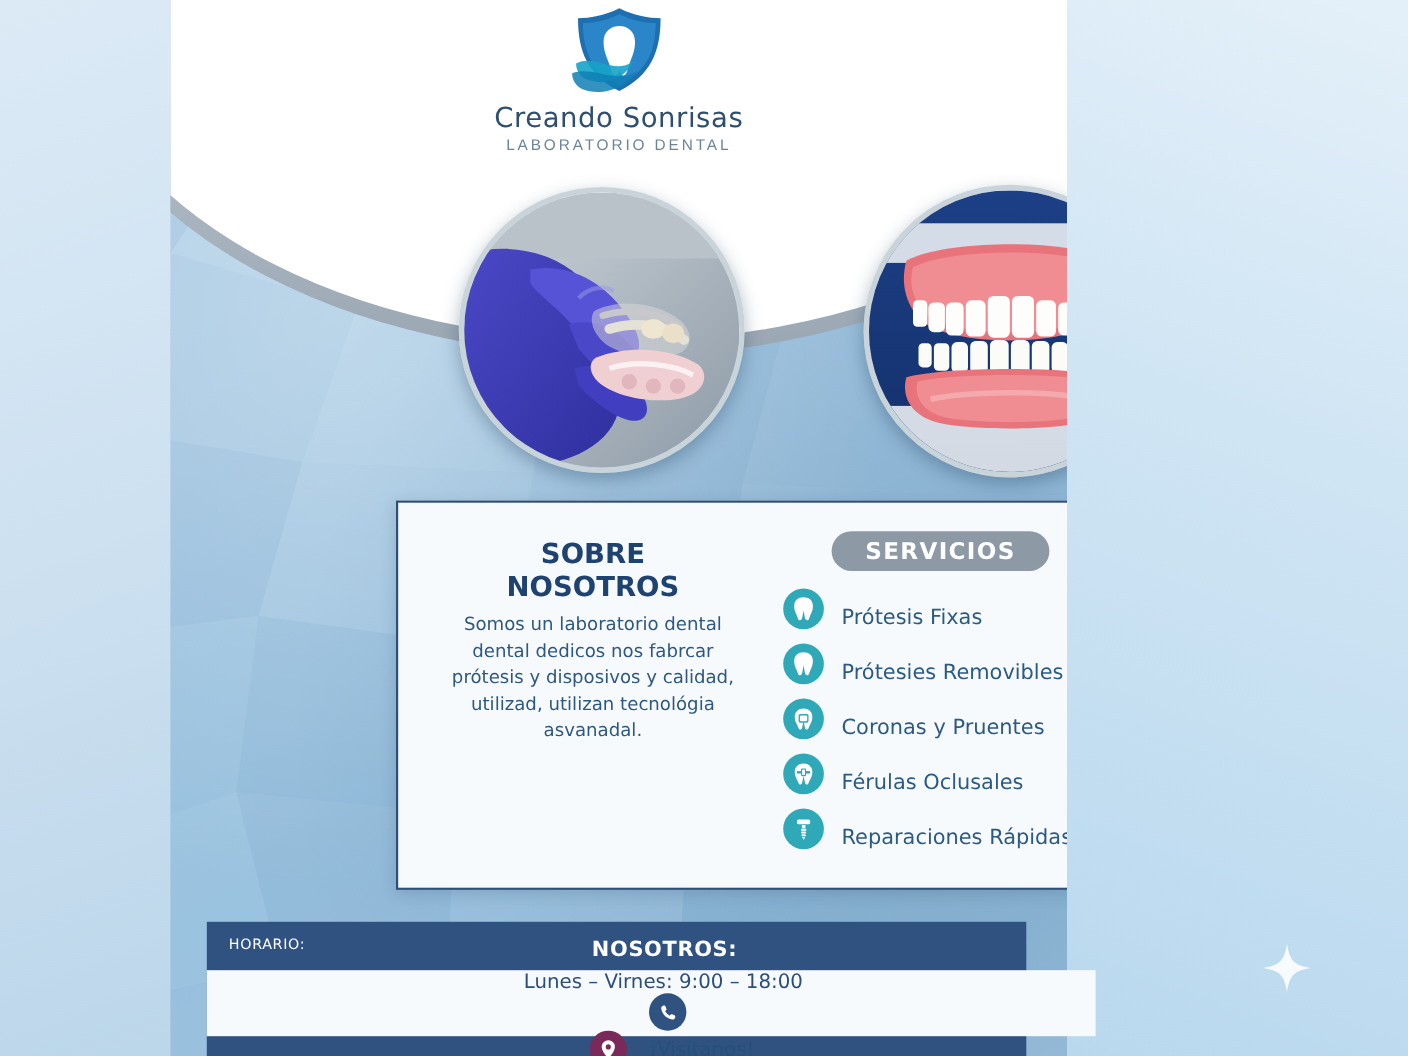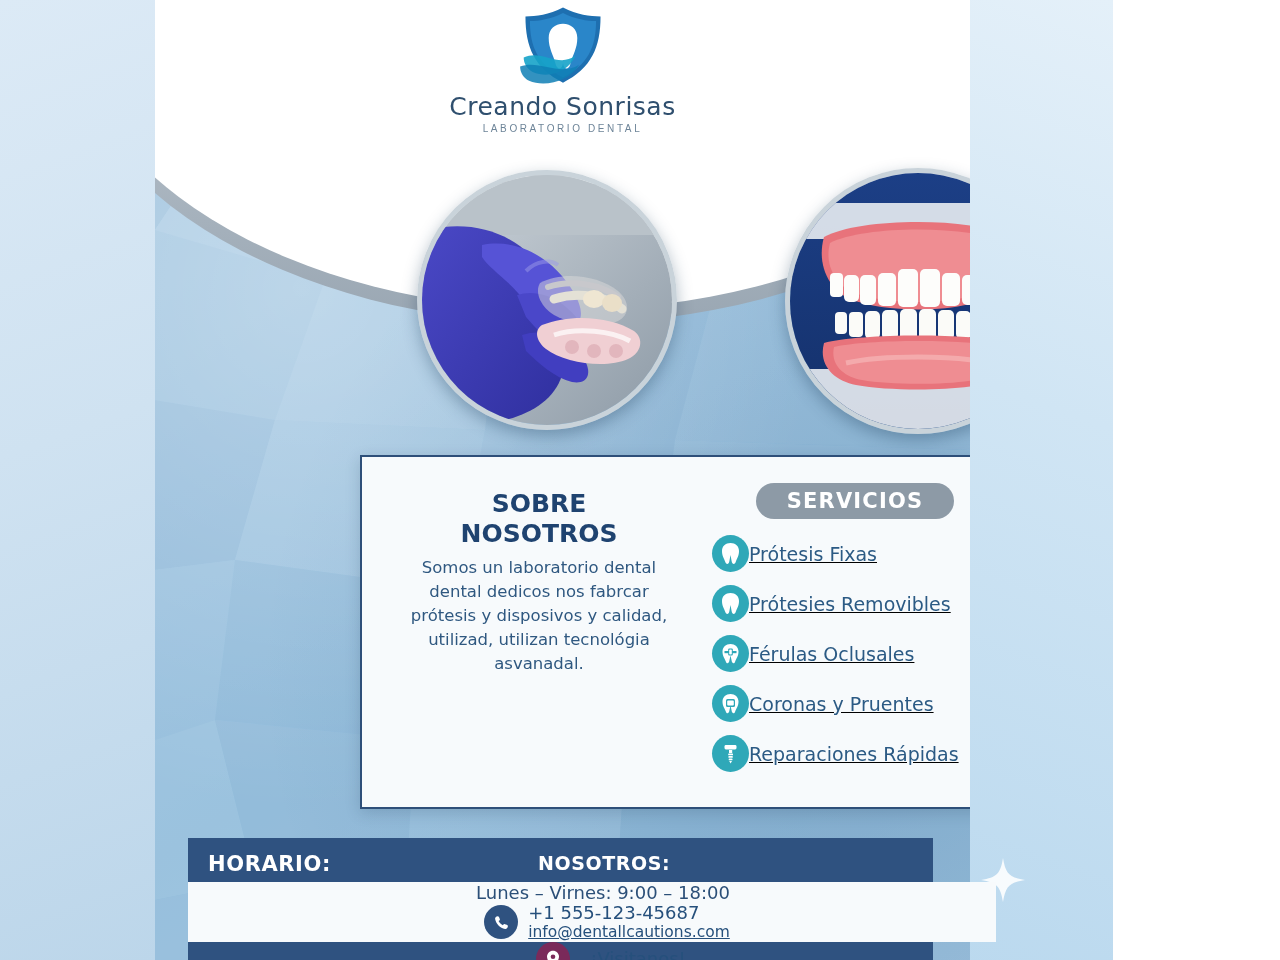--- a/index.html
+++ b/index.html
@@ -6,21 +6,21 @@
     margin: 0;
     padding: 0;
     width: 1280px;
     height: 960px;
     overflow: hidden;
     font-family: "Liberation Sans", sans-serif;
   }
 
   #stage {
     position: relative;
-    width: 1113px;
+    width: 1280px;
     height: 960px;
     background: #a3a3a3;
     overflow: hidden;
   }
 
   
   .bg-outer {
     position: absolute;
     inset: 0;
     background: linear-gradient(105deg, #d6e9f5 0%, #cfe4f3 28%, #bcd9ee 55%, #a9cde8 78%, #9fc7e4 100%);
@@ -101,21 +101,21 @@
   .logo-mark { width: 92px; height: 84px; }
   .logo-title {
     margin-top: 4px;
     font-size: 25px;
     letter-spacing: .5px;
     color: #2f4f6e;
     font-family: "DejaVu Sans", sans-serif;
     font-weight: 400;
   }
   .logo-sub {
-    font-size: 10px;
+    font-size: 14px;
     letter-spacing: 2.6px;
     color: #6d8498;
     margin-top: 2px;
   }
 
   
   .photo {
     position: absolute;
     border-radius: 50%;
     overflow: hidden;
@@ -188,23 +188,23 @@
     justify-content: center;
     margin-left: 48px;
     font-family: "DejaVu Sans", sans-serif;
   }
   .svc-list {
     margin-top: 16px;
     padding-left: 4px;
   }
   .svc-item {
     display: flex;
-    align-items: center;
+    align-items: flex-end;
+    gap: 16px;
     margin-bottom: 13px;
-    text-decoration: underline;
   }
   .svc-icon {
     width: 37px;
     height: 37px;
     border-radius: 50%;
     background: #2fa8b8;
     display: flex;
     align-items: center;
     justify-content: center;
     flex: 0 0 auto;
@@ -229,22 +229,22 @@
     position: absolute;
     top: 14px;
     left: 0; right: 0;
     height: 32px;
   }
   .f-h1 {
     position: absolute;
     left: 20px;
     top: 0;
     color: #fff;
-    font-size: 21px;
-    font-weight: bold;
+    font-size: 13px;
+    font-weight: normal;
     letter-spacing: .6px;
     font-family: "DejaVu Sans", sans-serif;
   }
   .f-h2 {
     position: absolute;
     left: 350px;
     top: 0;
     color: #fff;
     font-size: 19px;
     font-weight: bold;
@@ -483,37 +483,37 @@
                   <path d="M10.5 1 C15.5 1 19 4 19 9 C19 14 17 16 15.5 20.5 C14.8 22.6 12 22.6 11.6 19 L10.5 13 L9.4 19 C9 22.6 6.2 22.6 5.5 20.5 C4 16 2 14 2 9 C2 4 5.5 1 10.5 1 Z" fill="#ffffff"></path>
                 </svg>
             </span>
             <span class="svc-label">Prótesies Removibles</span>
           </div>
 
           <div class="svc-item">
             <span class="svc-icon">
               <svg width="21" height="23" viewBox="0 0 21 23">
                 <path d="M10.5 2 C15 2 18.5 5 18.5 9.5 C18.5 14 16.5 16 15 20 C14.4 21.9 12 21.9 11.6 18.6 L10.5 13.5 L9.4 18.6 C9 21.9 6.6 21.9 6 20 C4.5 16 2.5 14 2.5 9.5 C2.5 5 6 2 10.5 2 Z" fill="#ffffff"></path>
+                <rect x="6" y="7" width="9" height="8" rx="1.5" fill="#2fa8b8"></rect>
+                <rect x="7.2" y="8.4" width="6.6" height="5.2" rx="1" fill="#ffffff"></rect>
+              </svg>
+            </span>
+            <span class="svc-label">Coronas y Pruentes</span>
+          </div>
+
+          <div class="svc-item">
+            <span class="svc-icon">
+              <svg width="21" height="23" viewBox="0 0 21 23">
+                <path d="M10.5 2 C15 2 18.5 5 18.5 9.5 C18.5 14 16.5 16 15 20 C14.4 21.9 12 21.9 11.6 18.6 L10.5 13.5 L9.4 18.6 C9 21.9 6.6 21.9 6 20 C4.5 16 2.5 14 2.5 9.5 C2.5 5 6 2 10.5 2 Z" fill="#ffffff"></path>
                 <rect x="4.5" y="9" width="12" height="2.2" fill="#2fa8b8"></rect>
                 <rect x="8.2" y="6.6" width="4.6" height="7" rx="1" fill="#2fa8b8"></rect>
                 <rect x="9.2" y="7.6" width="2.6" height="5" rx=".8" fill="#ffffff"></rect>
               </svg>
             </span>
             <span class="svc-label">Férulas Oclusales</span>
-          </div>
-
-          <div class="svc-item">
-            <span class="svc-icon">
-              <svg width="21" height="23" viewBox="0 0 21 23">
-                <path d="M10.5 2 C15 2 18.5 5 18.5 9.5 C18.5 14 16.5 16 15 20 C14.4 21.9 12 21.9 11.6 18.6 L10.5 13.5 L9.4 18.6 C9 21.9 6.6 21.9 6 20 C4.5 16 2.5 14 2.5 9.5 C2.5 5 6 2 10.5 2 Z" fill="#ffffff"></path>
-                <rect x="6" y="7" width="9" height="8" rx="1.5" fill="#2fa8b8"></rect>
-                <rect x="7.2" y="8.4" width="6.6" height="5.2" rx="1" fill="#ffffff"></rect>
-              </svg>
-            </span>
-            <span class="svc-label">Coronas y Pruentes</span>
           </div>
 
           <div class="svc-item">
             <span class="svc-icon">
               <svg width="21" height="23" viewBox="0 0 21 23">
                 <rect x="4.5" y="3" width="12" height="4.4" rx="1.4" fill="#ffffff"></rect>
                 <rect x="9" y="8" width="3.2" height="3" fill="#ffffff"></rect>
                 <rect x="8.2" y="11.5" width="4.8" height="1.8" rx=".6" fill="#ffffff"></rect>
                 <rect x="8.4" y="14" width="4.4" height="1.8" rx=".6" fill="#ffffff"></rect>
                 <rect x="8.7" y="16.5" width="3.8" height="1.8" rx=".6" fill="#ffffff"></rect>
@@ -537,24 +537,20 @@
 
   <div class="footer-white">
     <div class="fw-hours">Lunes – Virnes: 9:00 – 18:00</div>
 
     <div class="fw-phone-wrap">
       <span class="round-ico ico-phone">
         <svg width="17" height="17" viewBox="0 0 24 24">
             <path d="M6.6 3 C7.6 3 8.2 3.5 8.6 4.6 L9.6 7.1 C10 8.1 9.8 8.8 9 9.3 L7.9 10 C8.8 12 11.9 15.1 14 16 L14.7 14.9 C15.2 14.1 15.9 13.9 16.9 14.3 L19.4 15.3 C20.5 15.8 21 16.4 21 17.4 C21 19.7 19 21.4 17 21 C9.9 19.7 4.3 14.1 3 7 C2.6 5 4.3 3 6.6 3 Z" fill="#ffffff"></path>
           </svg>
       </span>
-      <span class="fw-lines">
-        <div class="fw-phone">+1 555-123-45687</div>
-        <div class="fw-mail">info@dentallcautions.com</div>
-      </span>
     </div>
 
     <div class="fw-visit-wrap">
       <span class="round-ico ico-pin">
         <svg width="16" height="18" viewBox="0 0 20 24">
             <path d="M10 1 C14.4 1 18 4.6 18 9 C18 15 10 23 10 23 C10 23 2 15 2 9 C2 4.6 5.6 1 10 1 Z" fill="#ffffff"></path>
             <circle cx="10" cy="9" r="3.1" fill="#7a2a5a"></circle>
           </svg>
       </span>
       <span class="fw-visit">¡Visitanos!</span>

